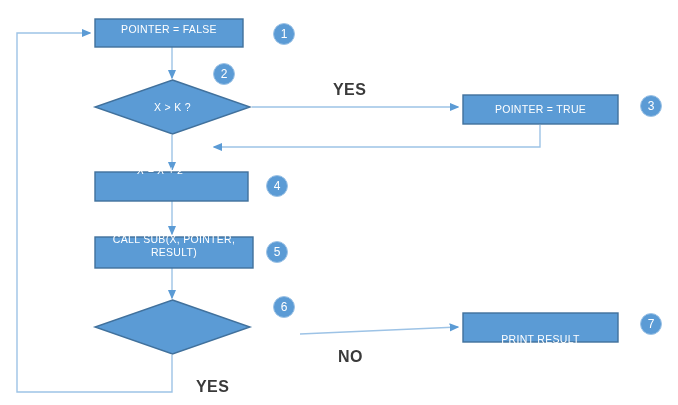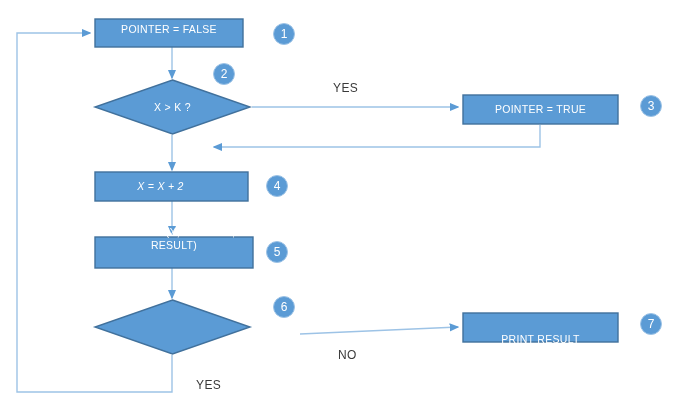--- a/index.html
+++ b/index.html
@@ -15,22 +15,23 @@
     color:#ffffff;
     font-size:10.5px;
     letter-spacing:.3px;
     line-height:13px;
     pointer-events:none;
     white-space:pre-line;
   }
   .edge-label{
     position:absolute;
     color:#3a3a3a;
-    font-size:12px;
+    font-size:16px;
     letter-spacing:.4px;
+    font-weight:bold;
   }
   .badge{
     position:absolute;
     width:22px;height:22px;
     border-radius:50%;
     background:#5B9BD5;
     border:1.6px solid #9DC3E6;
     box-sizing:border-box;
     color:#ffffff;
     font-size:12px;
@@ -80,23 +81,23 @@
       <rect x="463" y="313" width="155" height="29"></rect>
     </g>
   </svg>
 
   <div class="node-label" style="left:95px;top:19px;width:148px;height:20px;">POINTER = FALSE</div>
 
   <div class="node-label" style="left:95px;top:80px;width:155px;height:54px;">X &gt; K ?</div>
 
   <div class="node-label" style="left:463px;top:95px;width:155px;height:29px;">POINTER = TRUE</div>
 
-  <div class="node-label" style="left:95px;top:172px;width:131px;height:29px;font-style:italic;">X = X + 2</div>
+  <div class="node-label" style="left:95px;top:156px;width:131px;height:29px;font-style:italic;">X = X + 2</div>
 
-  <div class="node-label" style="left:95px;top:223px;width:158px;height:31px;border-radius:9px;">CALL SUB(X, POINTER,
+  <div class="node-label" style="left:95px;top:230px;width:158px;height:31px;border-radius:9px;">CALL SUB(X, POINTER,
 RESULT)</div>
 
 
   <div class="node-label" style="left:463px;top:313px;width:155px;height:29px;margin-top:12px;">PRINT RESULT</div>
 
   <div class="edge-label" style="left:333px;top:81px;">YES</div>
 
   <div class="edge-label" style="left:338px;top:348px;text-align:right;">NO</div>
 
   <div class="edge-label" style="left:196px;top:378px;">YES</div>

